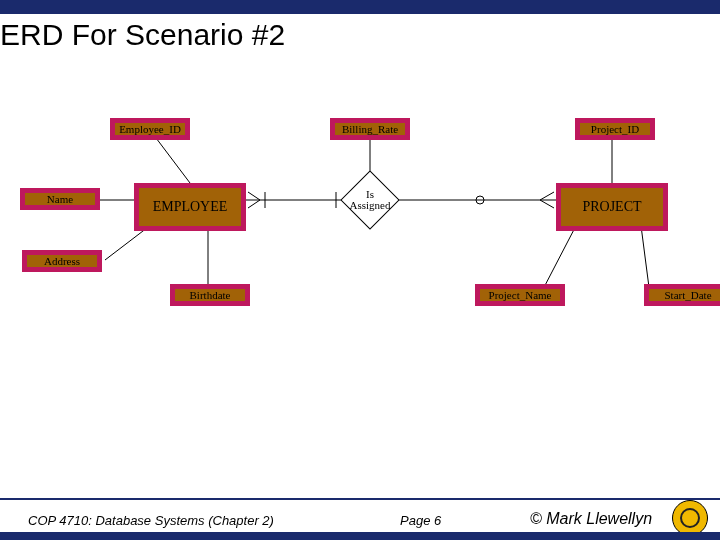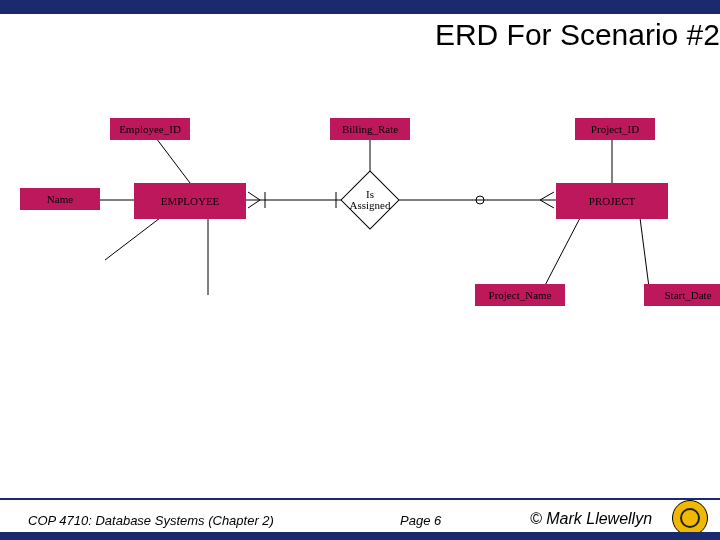--- a/index.html
+++ b/index.html
@@ -1,21 +1,21 @@
 <!DOCTYPE html>
 <html><head>
 <meta charset="utf-8">
 <style>
   html,body{margin:0;padding:0;width:720px;height:540px;font-family:Arial,Helvetica,sans-serif;background:#fff;overflow:hidden}
   .slide{position:relative;width:720px;height:540px;box-sizing:border-box}
   .top-bar{position:absolute;left:0;top:0;width:720px;height:14px;background:#1a2a6c}
-  .title{position:absolute;left:0;top:18px;width:720px;text-align:right;font-size:30px;color:#000}
+  .title{position:absolute;left:0;top:18px;width:720px;text-align:left;font-size:30px;color:#000}
   .diagram{position:absolute;left:0;top:100px;width:720px;height:250px}
-  .box{position:absolute;border:1px solid #be185d;background:#be185d;font-family:"Times New Roman",serif;font-size:12px;display:flex;align-items:center;justify-content:center;box-sizing:border-box}
-  .entity{width:112px;height:36px;font-size:11px}
+  .box{position:absolute;border:5px solid #be185d;background:#a16207;font-family:"Times New Roman",serif;font-size:12px;display:flex;align-items:center;justify-content:center;box-sizing:border-box}
+  .entity{width:112px;height:48px;font-size:14px}
   .attr{width:80px;height:22px;font-size:11px}
   .diamond-wrap{position:absolute;width:56px;height:56px}
   .diamond{position:absolute;left:50%;top:50%;width:40px;height:40px;border:1px solid #000;background:#fff;transform:translate(-50%,-50%) rotate(45deg)}
   .diamond-label{position:absolute;left:50%;top:50%;transform:translate(-50%,-50%);font-family:"Times New Roman",serif;font-size:11px;text-align:center;line-height:1}
   svg.lines{position:absolute;left:0;top:0;width:720px;height:250px}
   .footer-sep{position:absolute;left:0;bottom:40px;width:720px;height:2px;background:#1a2a6c}
   .footer-fill{position:absolute;left:0;bottom:0;width:720px;height:8px;background:#1a2a6c}
   .footer-txt{position:absolute;bottom:12px;font-size:13px;font-weight:normal;font-style:italic;color:#000}
   .f1{left:28px}
   .f2{left:400px}
@@ -56,20 +56,22 @@
         <line x1="540" y1="100" x2="554" y2="92"></line>
         <line x1="540" y1="100" x2="554" y2="108"></line>
       </g>
     </svg>
 
     <div class="box attr" style="left:110px;top:18px">Employee_ID</div>
     <div class="box attr" style="left:330px;top:18px">Billing_Rate</div>
     <div class="box attr" style="left:575px;top:18px">Project_ID</div>
 
     <div class="box attr" style="left:20px;top:88px;width:80px">Name</div>
+    <div class="box attr" style="left:22px;top:150px;width:80px">Address</div>
+    <div class="box attr" style="left:170px;top:184px;width:80px">Birthdate</div>
     <div class="box attr" style="left:475px;top:184px;width:90px">Project_Name</div>
     <div class="box attr" style="left:644px;top:184px;width:88px">Start_Date</div>
 
     <div class="box entity" style="left:134px;top:83px">EMPLOYEE</div>
     <div class="box entity" style="left:556px;top:83px">PROJECT</div>
 
     <div class="diamond-wrap" style="left:342px;top:72px">
       <div class="diamond"></div>
       <div class="diamond-label">
         <div>Is</div>

